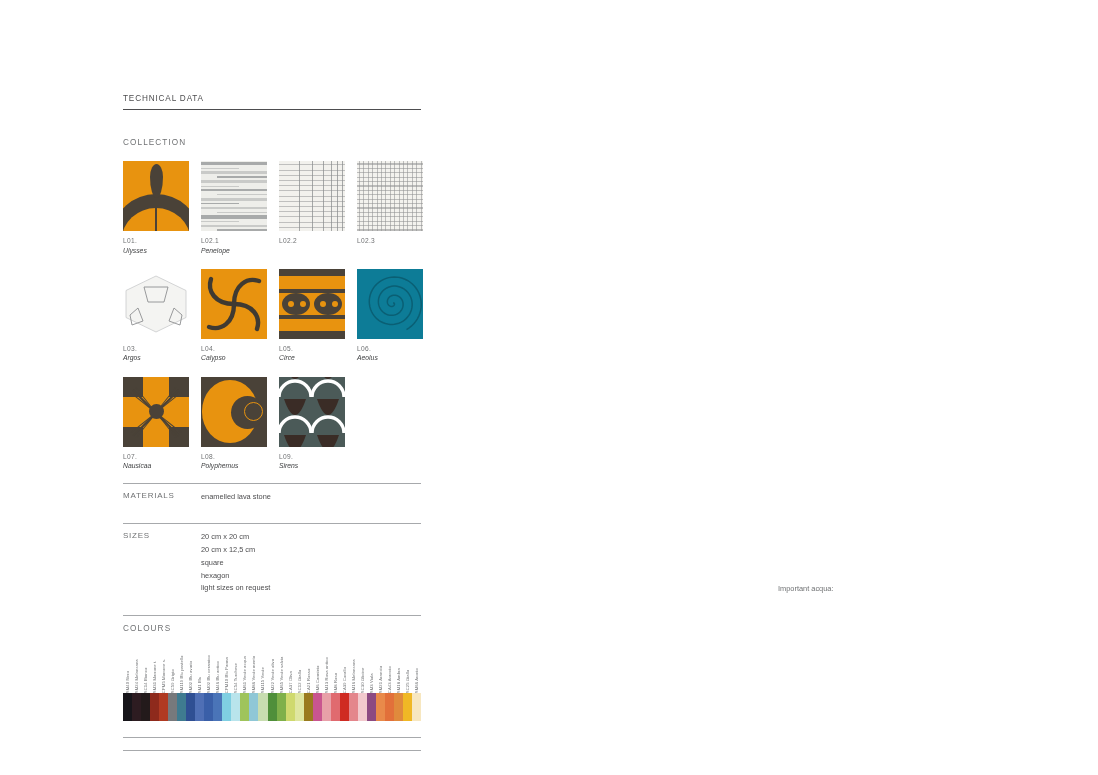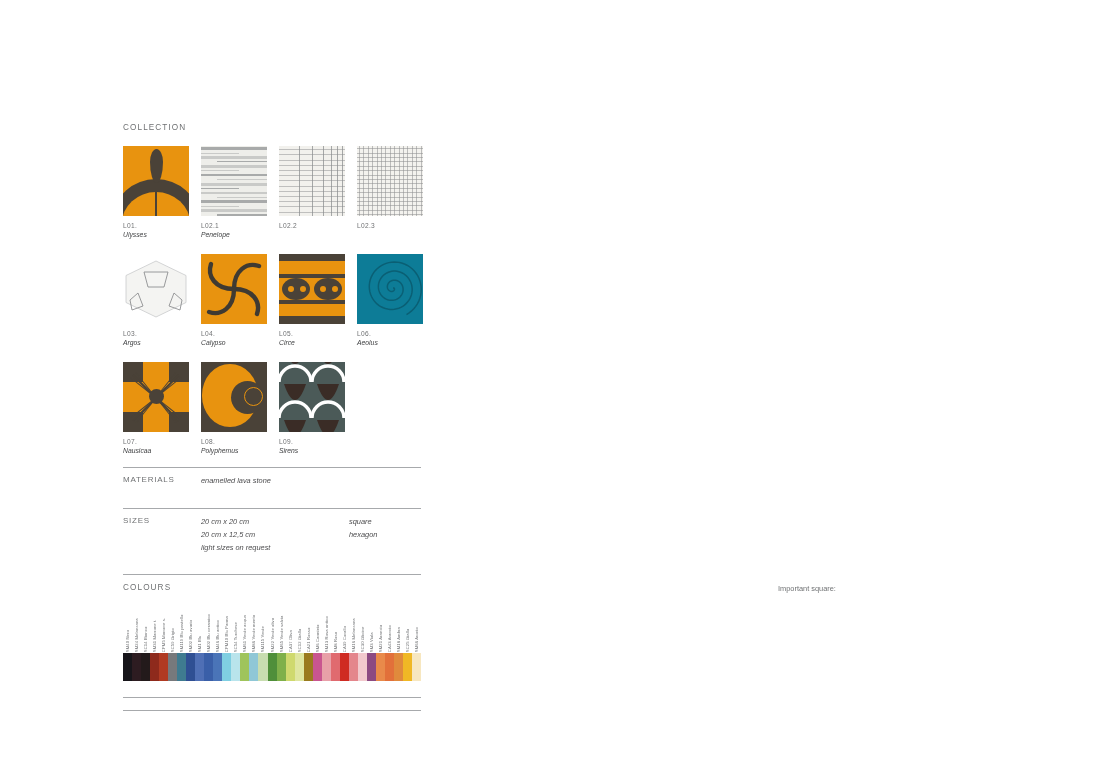--- a/index.html
+++ b/index.html
@@ -212,23 +212,22 @@
     font-size: 8px;
     letter-spacing: 0.75px;
     color: #6f7173;
     text-transform: uppercase;
   }
   .spec-val {
     flex: 1;
     font-size: 7.4px;
     color: #4d4d4f;
     line-height: 1.72;
-    font-style: italic;
-  }
-  .sizes-grid { display: flex; }
+  }
+  .sizes-grid { display: flex; flex-direction: column; }
   .sizes-left { width: 148px; }
   .sizes-right { flex: 1; }
 
   #colours-label {
     margin-top: 9px;
     font-size: 8.2px;
     letter-spacing: 1.1px;
     color: #6f7173;
   }
 
@@ -279,20 +278,23 @@
     color: #6f7173;
   }
   #notice .head { font-style: normal; }
   #notice .body { font-style: italic; display: block; }
 </style>
 </head>
 <body>
 
 <div id="sheet">
 
+  <div id="title-row">
+    <div class="section-title">TECHNICAL DATA</div>
+  </div>
 
   <div id="collection-label" class="section-title">COLLECTION</div>
 
   <div id="tile-grid">
       <div class="tile-row">
         <div class="tile-cell">
           <div class="tile-art t-ulysses">
             <div class="arc-big"></div>
             <div class="arc-cut"></div>
             <div class="stem"></div>
@@ -666,14 +668,14 @@
         </div>
       </div>
   </div>
 
   <div class="rule"></div>
   <div class="rule"></div>
 
 </div>
 
 <div id="notice">
-  <span class="head">Important square:</span>
+  <span class="head">Important acqua:</span>
 </div>
 
 </body></html>

